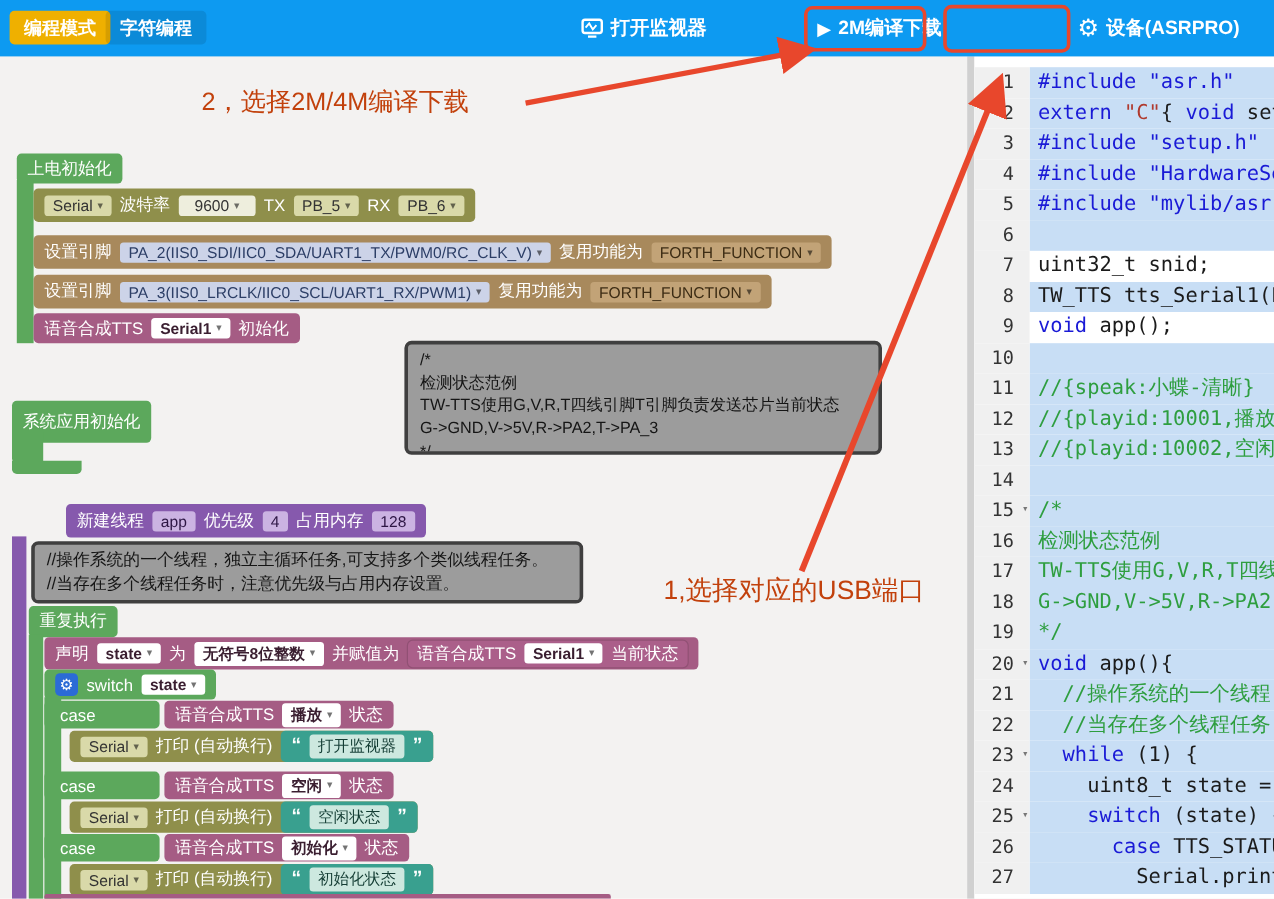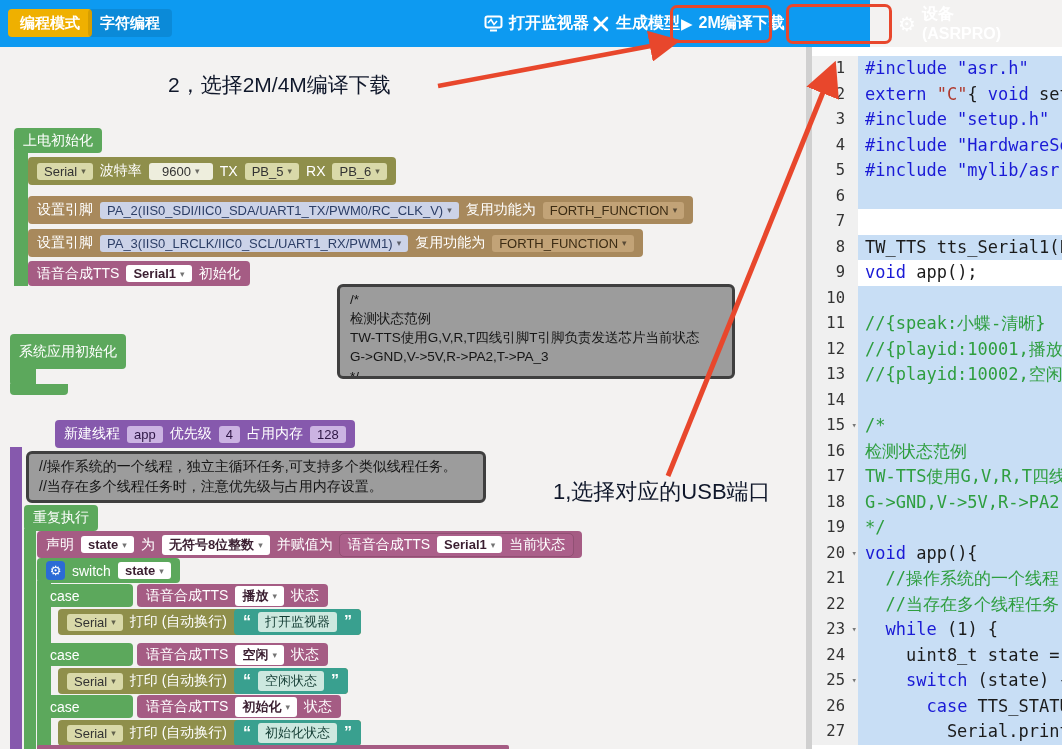--- a/index.html
+++ b/index.html
@@ -1,21 +1,21 @@
 <!DOCTYPE html>
 <html><head>
 <meta charset="utf-8">
 <style>
   * { margin:0; padding:0; box-sizing:border-box; }
   html,body { width:1062px; height:749px; overflow:hidden;
     font-family:"Liberation Sans","DejaVu Sans",sans-serif; }
   #app { position:relative; width:1062px; height:749px; background:#f3f2f1; }
 
   
-  .toolbar { position:absolute; left:0; top:0; width:870px; height:47px;
+  .toolbar { position:absolute; left:0; top:0; width:1062px; height:47px;
     background:#0d9af1; z-index:5; }
   .mode-btn { position:absolute; left:8px; top:9px; height:28px; padding:0 12px;
     background:#efb000; color:#fff; font-size:15px; font-weight:700;
     border-radius:4px; display:flex; align-items:center; cursor:pointer; }
   .char-btn { position:absolute; left:88px; top:9px; height:28px; padding:0 12px;
     background:rgba(0,0,0,.10); color:#fff; font-size:15px; font-weight:700;
     border-radius:4px; display:flex; align-items:center; cursor:pointer; }
   .tb-item { position:absolute; top:0; height:47px; display:flex; align-items:center;
     gap:6px; color:#fff; font-size:16px; font-weight:700; cursor:pointer; }
   .tb-icon { display:inline-flex; align-items:center; }
@@ -61,21 +61,21 @@
     border-radius:6px; padding:3px 10px; color:#151515; font-size:13.5px;
     line-height:1.42; white-space:pre; overflow:hidden; }
   .case-stub { display:flex; align-items:center; height:100%; width:96px;
     background:#5ca85c; border-radius:4px; padding-left:13px; color:#fff; font-size:14px; }
   .case-row { position:absolute; display:flex; align-items:stretch; gap:4px; }
   .gear-chip { display:inline-flex; align-items:center; justify-content:center;
     width:19px; height:19px; background:#2b6bd6; border-radius:4px; color:#fff; font-size:13px; }
   .quote { color:#fff; font-size:16px; font-weight:700; }
 
   
-  .ann { position:absolute; color:#0f172a; font-size:21px; z-index:7; white-space:nowrap; }
+  .ann { position:absolute; color:#c2410c; font-size:21px; z-index:7; white-space:nowrap; }
   #arrows { position:absolute; left:0; top:0; width:1062px; height:749px;
     pointer-events:none; z-index:8; }
 </style>
 </head>
 <body>
 
 <div id="app">
 
   <div class="toolbar">
     <div class="mode-btn">编程模式</div>
@@ -85,30 +85,20 @@
       <span class="tb-icon">
         <svg width="19" height="17" viewBox="0 0 19 17">
           <rect x="1.5" y="1.5" width="16" height="11" rx="2" fill="none" stroke="#fff" stroke-width="2"></rect>
           <polyline points="4,8 7,4.5 10,9.5 13,6" fill="none" stroke="#fff" stroke-width="1.6"></polyline>
           <line x1="6" y1="15.5" x2="13" y2="15.5" stroke="#fff" stroke-width="2"></line>
         </svg>
       </span>
       <span>打开监视器</span>
     </div>
 
-    <div class="tb-item" style="left:592px;">
-      <span class="tb-icon">
-        <svg width="18" height="18" viewBox="0 0 18 18">
-          <line x1="3" y1="3" x2="15" y2="15" stroke="#fff" stroke-width="2.6" stroke-linecap="round"></line>
-          <line x1="15" y1="3" x2="3" y2="15" stroke="#fff" stroke-width="2.6" stroke-linecap="round"></line>
-          <circle cx="3.4" cy="3.4" r="2" fill="#fff"></circle>
-        </svg>
-      </span>
-      <span>生成模型</span>
-    </div>
 
     <div class="tb-item" style="left:681px;">
       <span class="play-tri">▶</span>
       <span>2M编译下载</span>
     </div>
 
 
     <div class="tb-item" style="left:898px;">
       <span class="gear-glyph">⚙</span>
       <span>设备(ASRPRO)</span>
@@ -355,20 +345,21 @@
         <div class="cl sel">
           <span class="gut">5</span>
           <span class="ct"><span class="c-k">#include "mylib/asr.h"</span></span>
         </div>
         <div class="cl sel">
           <span class="gut">6</span>
           <span class="ct"></span>
         </div>
         <div class="cl">
           <span class="gut">7</span>
+          <span class="ct"><span class="c-p">uint32_t snid;</span></span>
         </div>
         <div class="cl sel">
           <span class="gut">8</span>
           <span class="ct"><span class="c-p">TW_TTS tts_Serial1(PA_3,PA_2);</span></span>
         </div>
         <div class="cl">
           <span class="gut">9</span>
           <span class="ct"><span class="c-k">void</span><span class="c-p"> app();</span></span>
         </div>
         <div class="cl sel">

